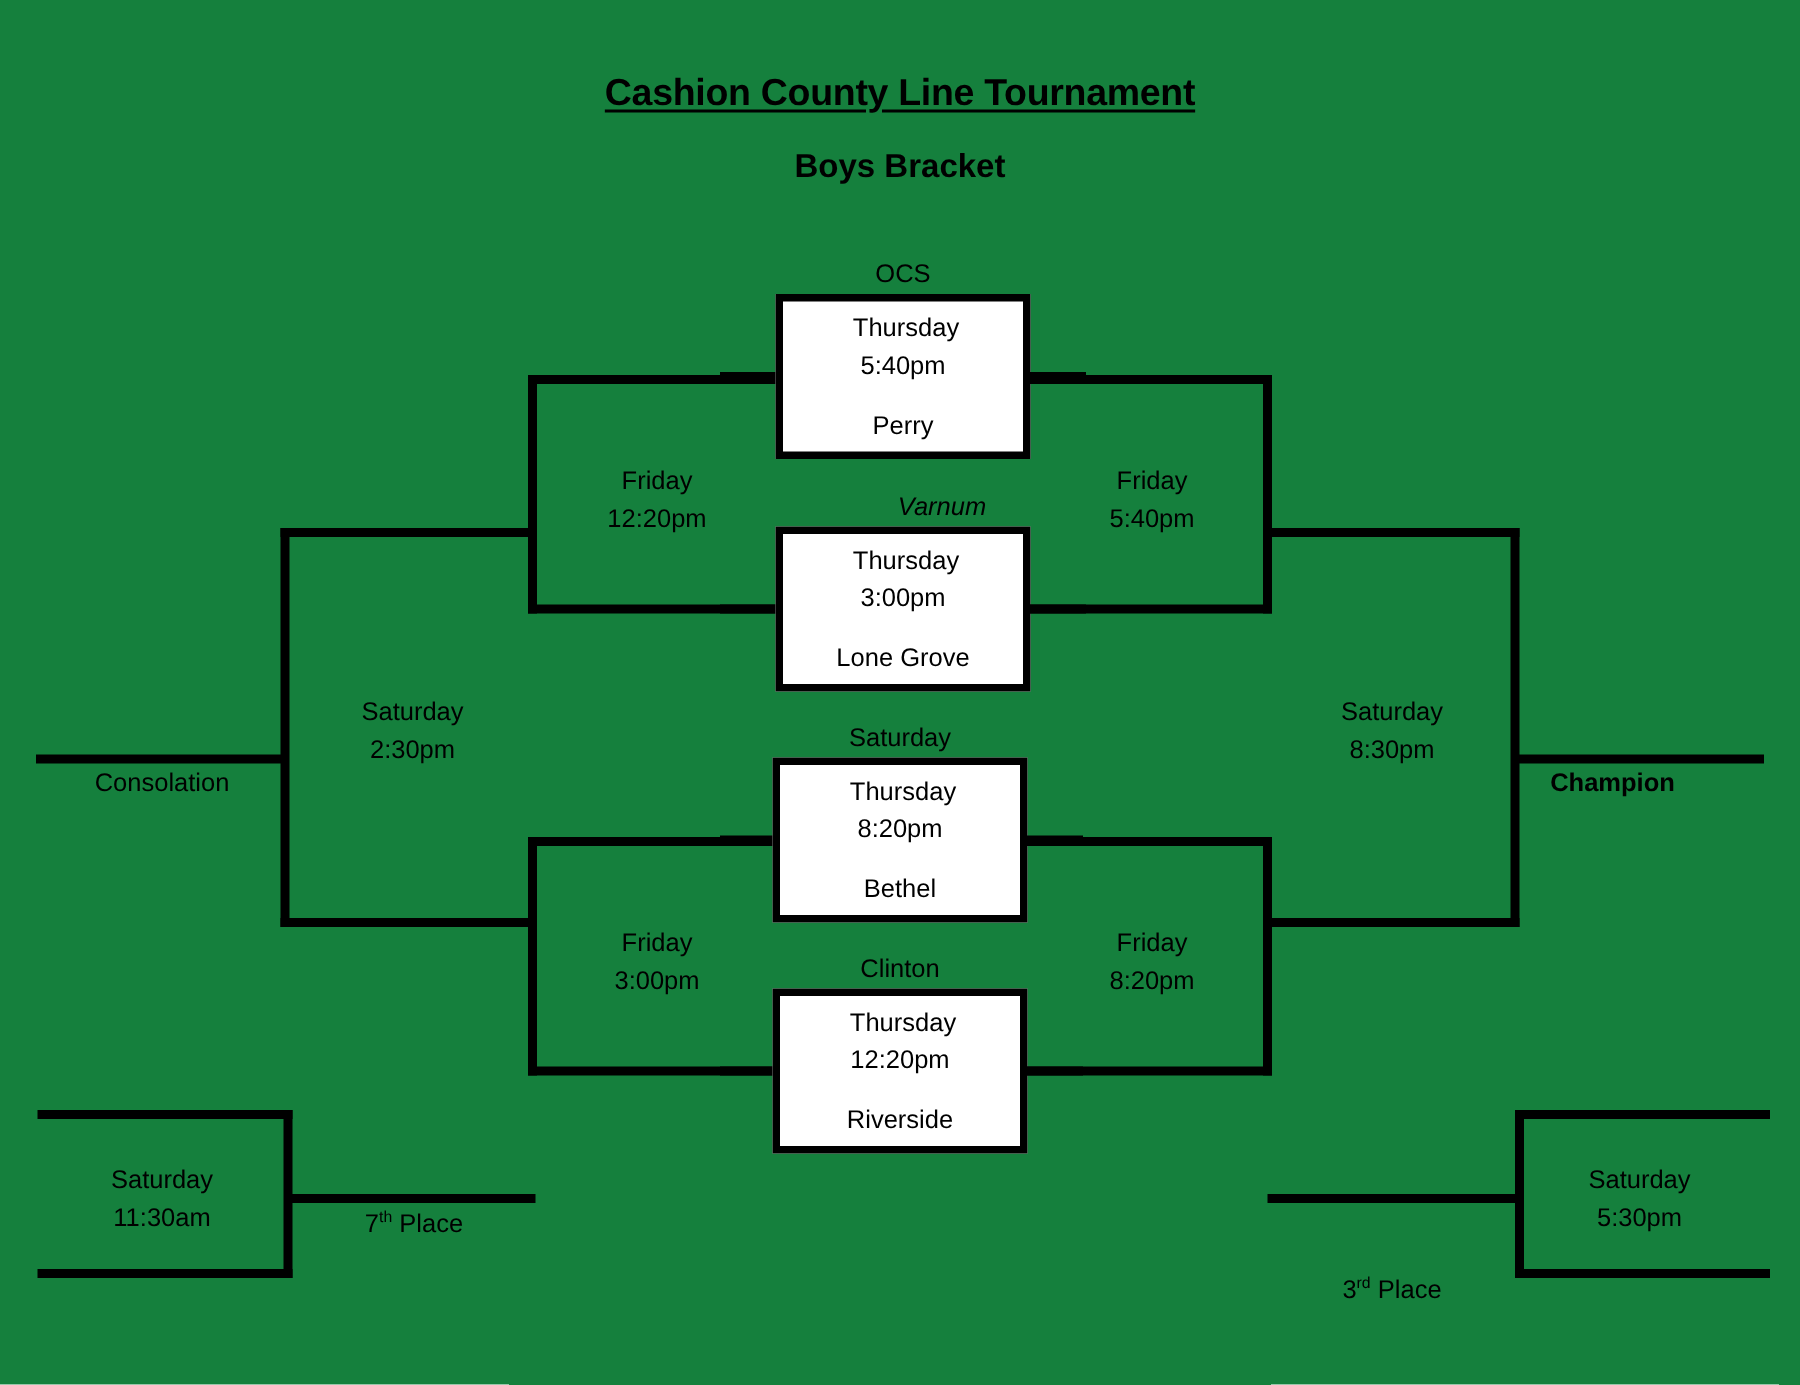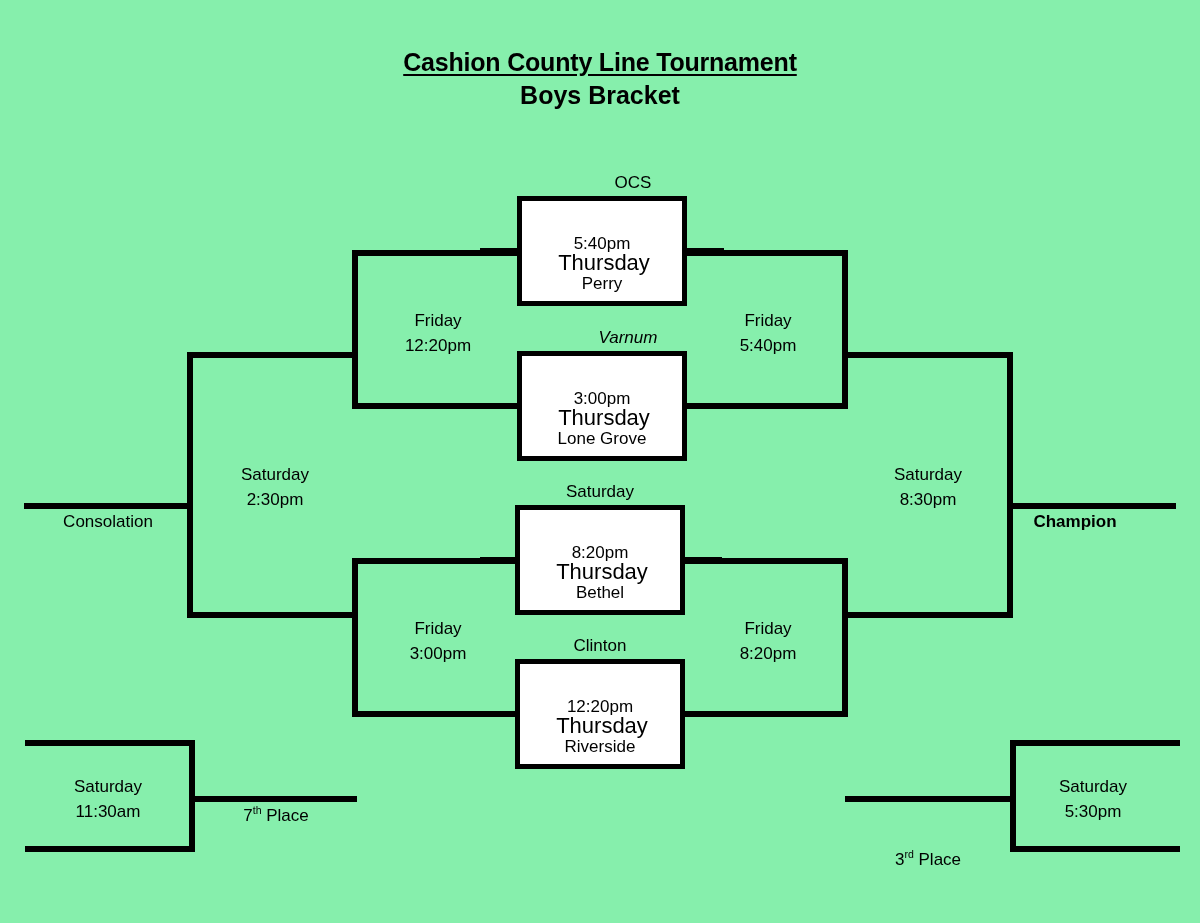--- a/index.html
+++ b/index.html
@@ -5,21 +5,21 @@
 <style>
   html, body {
     margin: 0;
     padding: 0;
     background: #ffffff;
   }
   #page {
     position: relative;
     width: 1200px;
     height: 923px;
-    background: #86efac;
+    background: #15803d;
     font-family: "Liberation Sans", "DejaVu Sans", sans-serif;
     color: #000000;
     overflow: hidden;
   }
 
   
   .title-block {
     position: absolute;
     top: 48px;
     left: 0;
@@ -28,24 +28,24 @@
   }
   .title-main {
     font-size: 25px;
     font-weight: bold;
     letter-spacing: -0.2px;
     text-decoration: underline;
     text-underline-offset: 3px;
     line-height: 1.15;
   }
   .title-sub {
-    font-size: 25px;
+    font-size: 22px;
     font-weight: bold;
     line-height: 1.25;
-    margin-top: 3px;
+    margin-top: 20px;
   }
   .title-dates {
     font-size: 16px;
     font-weight: bold;
     line-height: 1.25;
     margin-top: 2px;
   }
 
   
   .ln {
@@ -63,23 +63,22 @@
   .game-inner {
     position: relative;
     width: 100%;
     height: 100%;
     text-align: center;
   }
   .g-day {
     position: absolute;
     left: 4px; right: 0;
     top: 6px;
-    font-size: 22px;
-    line-height: 1.45;
-    margin-top: 40px;
+    font-size: 17px;
+    line-height: 1.45;
   }
   .g-time {
     position: absolute;
     left: 0; right: 0;
     top: 31px;
     font-size: 17px;
     line-height: 1.45;
   }
   .g-bottom {
     position: absolute;
@@ -148,21 +147,21 @@
   <div class="lbl" style="left:358px; top:617px; width:160px;">
     <span class="l1">Friday</span>
     <span class="l2">3:00pm</span>
   </div>
 
   <div class="ln" style="left:480px; top:248px; width:40px; height:6px;"></div>
   <div class="ln" style="left:480px; top:403px; width:40px; height:6px;"></div>
   <div class="ln" style="left:480px; top:557px; width:40px; height:6px;"></div>
   <div class="ln" style="left:480px; top:711px; width:40px; height:6px;"></div>
 
-  <div class="team-top" style="left:548px; top:173px; width:170px;">OCS</div>
+  <div class="team-top" style="left:517px; top:173px; width:170px;">OCS</div>
   <div class="game-box" style="left:517px; top:196px; width:170px; height:110px;">
     <div class="game-inner">
       <div class="g-day">Thursday</div>
       <div class="g-time">5:40pm</div>
       <div class="g-bottom">Perry</div>
     </div>
   </div>
 
   <div class="team-top" style="left:543px; top:328px; width:170px;font-style:italic;">Varnum</div>
   <div class="game-box" style="left:517px; top:351px; width:170px; height:110px;">

